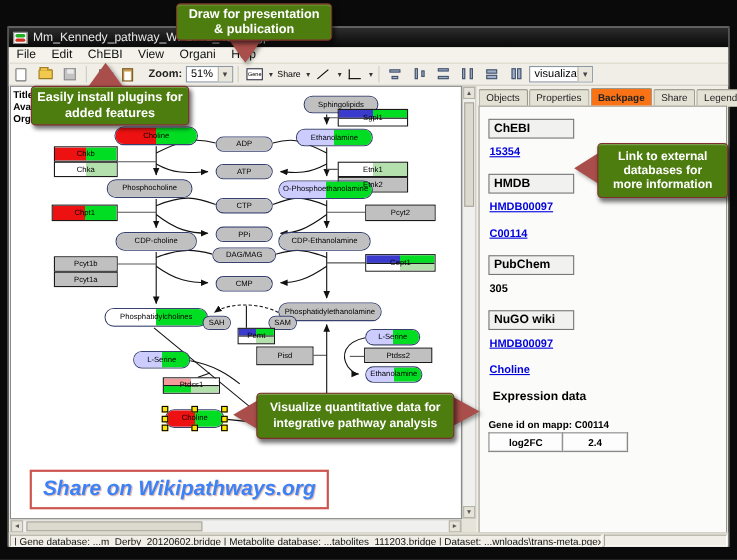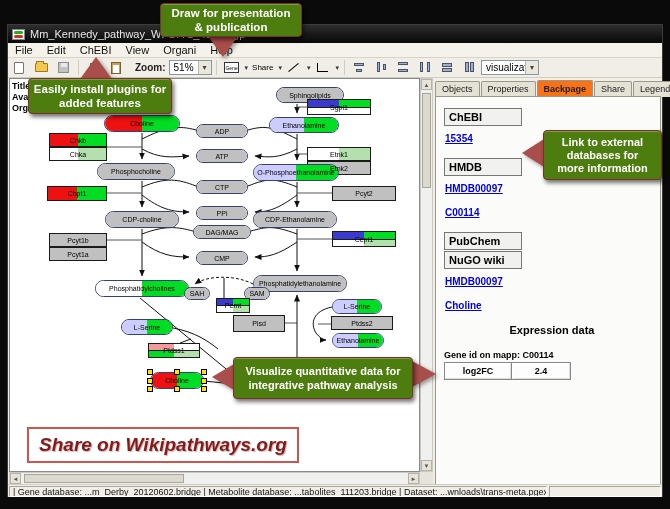--- a/index.html
+++ b/index.html
@@ -76,21 +76,21 @@
 
   
   #sidebar { position:absolute; left:425px; top:33px; width:230px; height:427px; }
   #sidebar-tabs { position:absolute; left:2px; top:22px; height:16px; display:flex; font-size:9px; }
   .tab { padding:2px 6px 1px; border:1px solid #9a978b; border-bottom:none; background:#e4e1d5; color:#222; margin-right:1px; border-radius:2px 2px 0 0; position:relative; top:1px; }
   .tab.active { background:#f97316; font-weight:bold; top:0; padding-top:3px; z-index:2; }
   #backpage-panel { position:absolute; left:2px; top:38px; width:226px; height:389px; background:#fbfbf9; border:1px solid #9a978b; overflow:hidden; padding:10px 0 0 8px; }
   .bp-header { display:inline-block; border:1px solid #777; background:#f1f1ef; font-size:11px; font-weight:bold; color:#000; padding:2px 6px 2px 4px; min-width:78px; }
   .bp-value { display:block; font-size:10px; font-weight:bold; margin:7px 0 13px 1px; color:#000; }
   a.bp-link { color:#0000dd; }
-  #expression-heading { font-size:11px; font-weight:bold; margin:4px 4px 14px;text-align:center; }
+  #expression-heading { font-size:11px; font-weight:bold; margin:4px 4px 14px; }
   #gene-id-line { font-size:9px; font-weight:bold; margin-bottom:2px; }
   #expr-table { border-collapse:collapse; border:1px solid #888; }
   #expr-table td { border:1px solid #888; padding:0; }
   #expr-table td > div { border:1px solid #ddd; border-top-color:#fff; border-left-color:#fff; font-size:9px; font-weight:bold; text-align:center; padding:2px 4px; background:#fdfdfd; }
   #expr-table td:first-child > div { width:66px; }
   #expr-table td:last-child > div { width:58px; }
 
   
   #status-bar { position:absolute; left:0; top:459px; width:100%; height:13px; background:#f0eee6; border-top:1px solid #cfccc0; display:flex; font-size:9px; color:#111; }
   .status-panel { border:1px solid; border-color:#a8a59a #fff #fff #a8a59a; height:11px; margin:1px 1px 12px 1px; display:flex; align-items:center; padding:0 3px; white-space:nowrap; overflow:hidden; }
@@ -103,21 +103,21 @@
   #callout-draw { left:160px; top:3px; width:142px; height:34px; font-size:11.5px; line-height:14px; }
   #arrow-draw { left:208px; top:36px; border-left:15px solid transparent; border-right:15px solid transparent; border-top:21px solid #a94e4a; }
   #callout-plugins { left:28px; top:78px; width:144px; height:36px; font-size:11.5px; line-height:14px; }
   #arrow-plugins { left:80px; top:57px; border-left:16px solid transparent; border-right:16px solid transparent; border-bottom:22px solid #a94e4a; }
   #callout-link { left:543px; top:130px; width:119px; height:50px; font-size:11px; line-height:13px; }
   #arrow-link { left:522px; top:139px; border-top:14px solid transparent; border-bottom:14px solid transparent; border-right:22px solid #a94e4a; }
   #callout-visualize { left:233px; top:357px; width:180px; height:42px; font-size:11px; line-height:14px; }
   #arrow-visualize-left { left:212px; top:364px; border-top:13px solid transparent; border-bottom:13px solid transparent; border-right:22px solid #a94e4a; }
   #arrow-visualize-right { left:412px; top:361px; border-top:13px solid transparent; border-bottom:13px solid transparent; border-left:24px solid #a94e4a; }
   #share-box { position:absolute; left:27px; top:427px; width:272px; height:36px; background:#fff; border:2px solid #cc5550; display:flex; align-items:center; justify-content:center; z-index:50; }
-  #share-text { font-size:19px; font-weight:bold; font-style:italic; color:#7f1d1d; text-shadow:1px 1px 1px #d8b0ae; white-space:nowrap; }
+  #share-text { font-size:19px; font-weight:bold; font-style:italic; color:#3b82f6; text-shadow:1px 1px 1px #d8b0ae; white-space:nowrap; }
 </style>
 </head>
 <body>
 
 <div id="app-window">
 
   <div id="title-bar">
     <span id="title-icon"></span>
     <span>Mm_Kennedy_pathway_WP1771_45176.gp</span>
   </div>
@@ -506,21 +506,21 @@
         <span class="tab">Properties</span>
         <span class="tab active">Backpage</span>
         <span class="tab">Share</span>
         <span class="tab">Legend</span>
       </div>
     <div id="backpage-panel">
       <div id="backpage-sections">
           <div><div class="bp-header">ChEBI</div><a class="bp-value bp-link" href="#">15354</a></div>
           <div><div class="bp-header">HMDB</div><a class="bp-value bp-link" href="#">HMDB00097</a></div>
           <div><a class="bp-value bp-link" href="#">C00114</a></div>
-          <div><div class="bp-header">PubChem</div></div>
+          <div><div class="bp-header">PubChem</div><span class="bp-value">305</span></div>
           <div><div class="bp-header">NuGO wiki</div><a class="bp-value bp-link" href="#">HMDB00097</a></div>
           <div><a class="bp-value bp-link" href="#">Choline</a></div>
         </div>
       <div id="expression-heading">Expression data</div>
       <div id="gene-id-line">Gene id on mapp: C00114</div>
       <table id="expr-table">
           <tbody>
             <tr>
               <td>
                 <div>log2FC</div>

